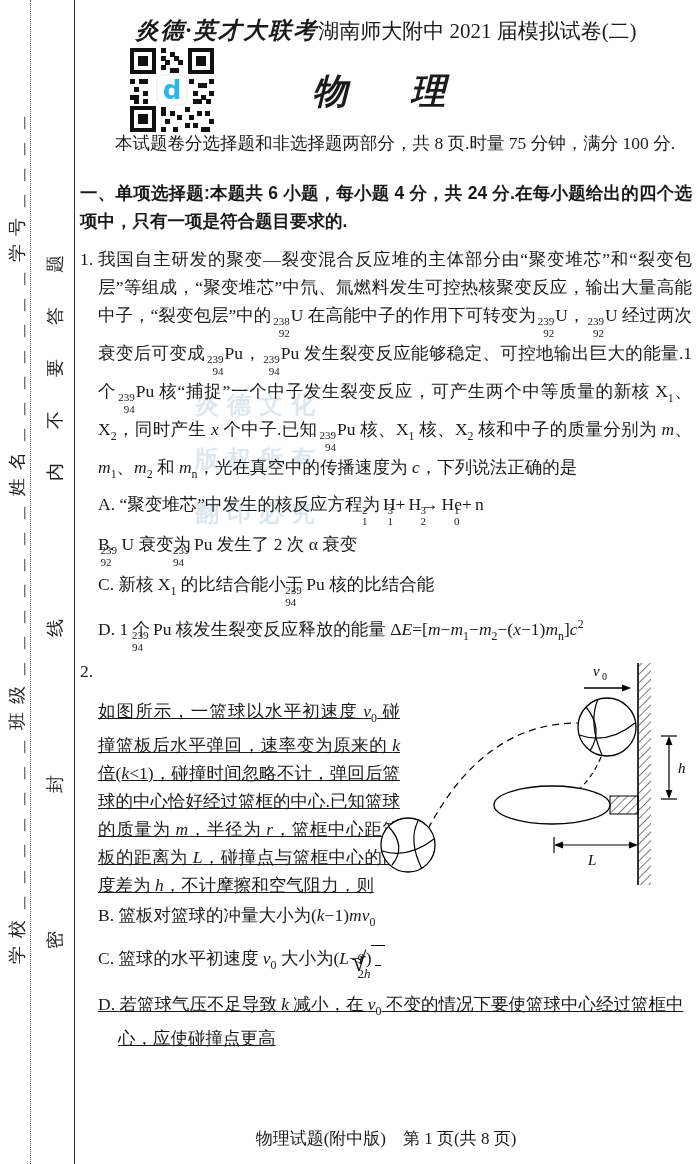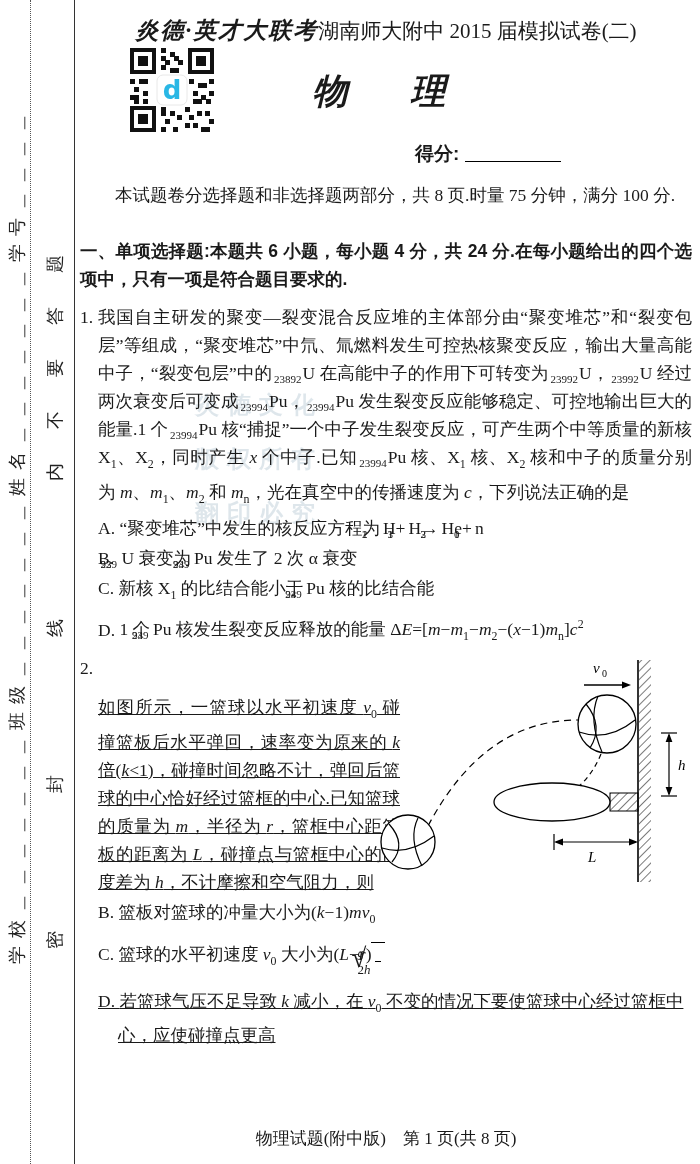--- a/index.html
+++ b/index.html
@@ -23,39 +23,39 @@
   #content{position:absolute;left:80px;top:0;width:612px;z-index:1;}
   .header-line{margin-top:15px;text-align:center;font-size:21px;white-space:nowrap;}
   .header-line .brand{font-weight:900;font-size:23px;font-style:italic;letter-spacing:2px;}
   .qr{position:absolute;left:48px;top:46px;width:88px;height:88px;}
   .subject-title{margin-top:22px;text-align:center;font-size:35px;font-weight:bold;
                  letter-spacing:14px;font-family:"Liberation Sans","DejaVu Sans",sans-serif;font-style:italic;}
   .score-row{margin-top:26px;margin-left:335px;font-size:19px;
              font-family:"Liberation Sans","DejaVu Sans",sans-serif;font-weight:bold;}
   .score-blank{display:inline-block;width:96px;border-bottom:1.5px solid #000;height:1em;vertical-align:-2px;}
   .intro{margin-top:14px;font-size:17.5px;line-height:28px;text-indent:2em;text-align:justify;}
-  .sec-heading{margin-top:28px;font-size:17.5px;line-height:28px;text-align:justify;
+  .sec-heading{margin-top:22px;font-size:17.5px;line-height:28px;text-align:justify;
                font-weight:bold;font-family:"Liberation Sans","DejaVu Sans",sans-serif;}
 
   .q{position:relative;padding-left:18px;font-size:17.5px;line-height:28px;}
   .q .qnum{position:absolute;left:0;top:0;}
   .stem{text-align:justify;}
   .opts{margin-left:0;}
   .opt{padding-left:20px;text-indent:-20px;margin-top:2px;}
   .q1{margin-top:10px;}
   .q2{margin-top:4px;}
   .q2row{display:flex;align-items:flex-end;text-decoration:underline;}
   .q2stem{flex:0 0 302px;}
   .q2fig{flex:0 0 322px;margin-left:-20px;margin-top:4px;}
 
   
   i{font-style:italic;}
   sub{font-size:.68em;}
   sup{font-size:.68em;}
-  .nuc{display:inline-flex;flex-direction:row;align-items:flex-end;font-size:11px;
+  .nuc{display:inline-flex;flex-direction:column;align-items:flex-end;font-size:11px;
        line-height:1.05;vertical-align:-4px;margin:0 1px 0 2px;font-style:normal;}
   .nuc b{font-weight:normal;}
   .sqrt{display:inline-flex;align-items:center;vertical-align:-9px;}
   .rad{font-size:27px;line-height:.9;transform:translateY(-2px);}
   .sqrt .frac{border-top:1.5px solid #000;margin-left:-1px;}
   .frac{display:inline-flex;flex-direction:column;align-items:center;font-size:13px;
         line-height:1.25;padding:2px 4px 0;}
   .frac>span:first-child{border-bottom:1px solid #000;padding:0 3px;}
 
   .footer{position:absolute;bottom:14px;left:80px;width:612px;text-align:center;font-size:17px;z-index:1;}
@@ -73,21 +73,21 @@
 
   <div class="watermark">
     <div>炎德文化</div>
     <div>版权所有</div>
     <div>翻印必究</div>
   </div>
 
   <div id="content">
 
     <div class="header-line">
-      <span class="brand">炎德·英才大联考</span><span>湖南师大附中 2015 届模拟试卷(二)</span>
+      <span class="brand">炎德·英才大联考</span><span>湖南师大附中 2021 届模拟试卷(二)</span>
     </div>
 
     <svg class="qr" viewBox="0 0 88 88">
       <rect x="0" y="0" width="88" height="88" fill="#fff"></rect>
       <g fill="#111">
 
         <rect x="2" y="2" width="26" height="26"></rect>
           <rect x="60" y="2" width="26" height="26"></rect>
           <rect x="2" y="60" width="26" height="26"></rect>
         <rect x="6" y="6" width="18" height="18" fill="#fff"></rect>
@@ -137,24 +137,20 @@
       </g>
 
       <g>
         <rect x="29" y="29" width="30" height="30" rx="6" fill="#fff" stroke="#e8e8e8"></rect>
         <text x="44" y="53" text-anchor="middle" font-size="26" font-weight="bold" font-family="DejaVu Sans, sans-serif" fill="#29B7E5">d</text>
       </g>
     </svg>
 
     <div class="subject-title">物　理</div>
 
-    <div class="score-row">
-      <span>得分:</span>
-      <span class="score-blank"></span>
-    </div>
 
     <div class="intro">本试题卷分选择题和非选择题两部分，共 8 页.时量 75 分钟，满分 100 分.</div>
 
     <div class="sec-heading">一、单项选择题:本题共 6 小题，每小题 4 分，共 24 分.在每小题给出的四个选项中，只有一项是符合题目要求的.</div>
 
     <div class="q q1">
       <span class="qnum">1.</span>
       <div class="stem">我国自主研发的聚变—裂变混合反应堆的主体部分由“聚变堆芯”和“裂变包层”等组成，“聚变堆芯”中氘、氚燃料发生可控热核聚变反应，输出大量高能中子，“裂变包层”中的<span class="nuc">
             <b>238</b>
             <b>92</b>

